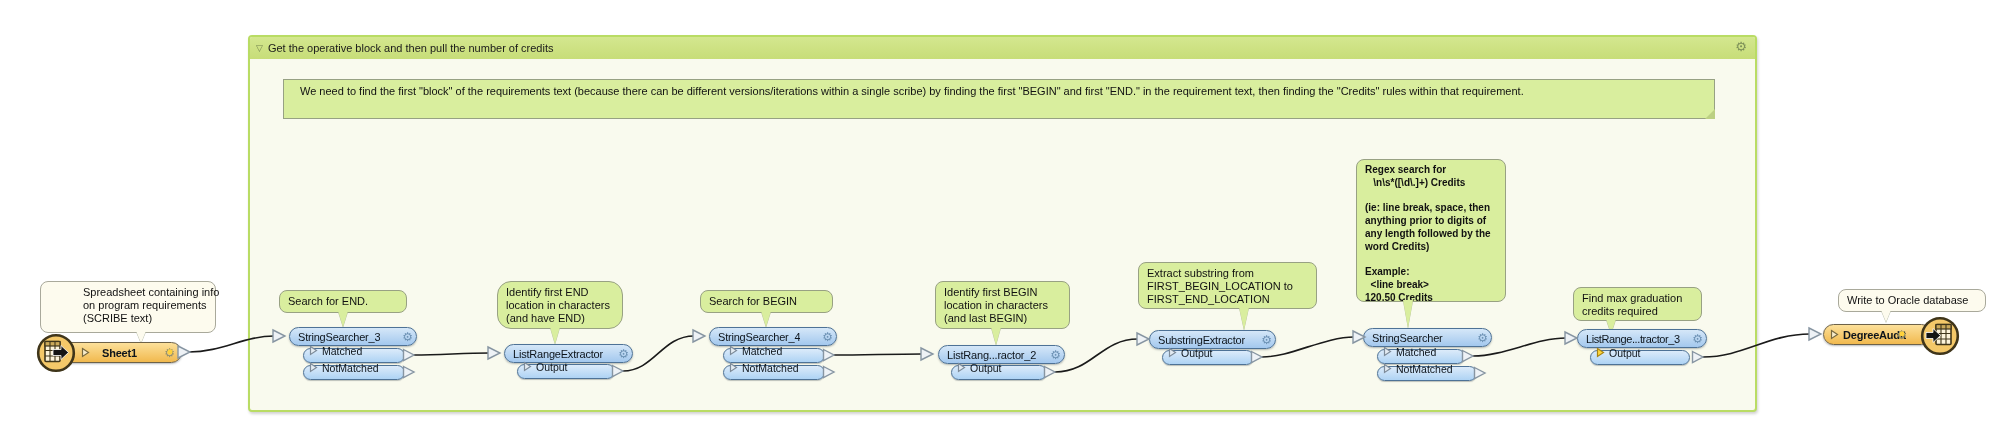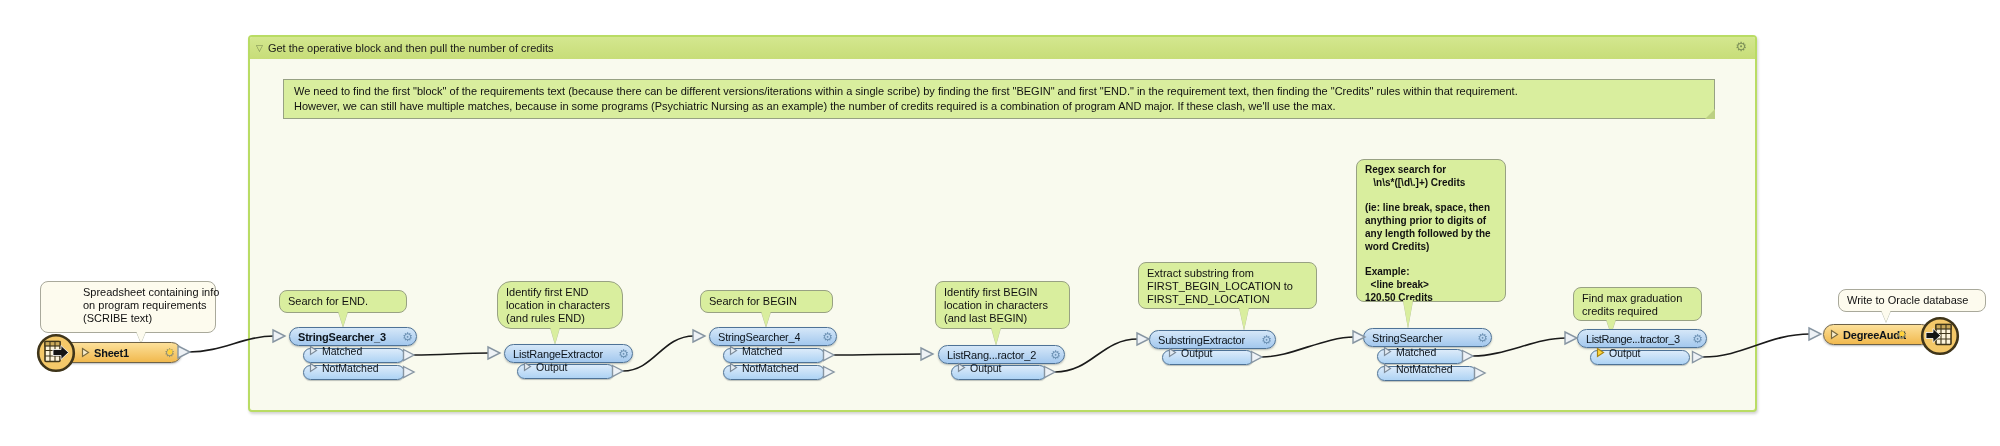--- a/index.html
+++ b/index.html
@@ -32,21 +32,21 @@
   .comment::after{
     content:"";position:absolute;left:var(--tailx,50px);bottom:calc(0px - var(--taillen,11px) + 1px);
     width:0;height:0;border-left:5px solid transparent;border-right:5px solid transparent;
     border-top:var(--taillen,11px) solid var(--fill);
     filter:drop-shadow(0 1px 0 rgba(130,140,110,.6));
   }
   .cline{white-space:pre;min-height:13px;}
   .comment.small .cline{font-size:10px;line-height:12.8px;min-height:12.8px;font-weight:bold;}
   .bignote{
     position:absolute;left:283px;top:79px;width:1432px;height:40px;
-    background:#d9ee9e;border:1px solid #97a183;padding:4px 10px;box-sizing:border-box;
+    background:#d9ee9e;border:1px solid #97a183;padding:4px 16px;box-sizing:border-box;
     font-size:11px;line-height:15px;
   }
   .bignote::after{
     content:"";position:absolute;right:-1px;bottom:-1px;width:0;height:0;
     border-left:10px solid transparent;border-bottom:10px solid #bcd083;
   }
   
   .node{
     position:absolute;height:19px;border:1.5px solid #4e7296;border-radius:10px;
     background:linear-gradient(#d5e7f8,#a3c8ee);display:flex;align-items:center;
@@ -88,37 +88,36 @@
 <div class="container">
   <div class="container-titlebar">
     <span class="collapse">▽</span>
     <span class="container-title">Get the operative block and then pull the number of credits</span>
     <span class="titlebar-gear">⚙</span>
   </div>
 </div>
 
 <div class="bignote">
   <div class="cline">We need to find the first "block" of the requirements text (because there can be different versions/iterations within a single scribe) by finding the first "BEGIN" and first "END." in the requirement text, then finding the "Credits" rules within that requirement.</div>
-  <div class="cline">However, we can still have multiple matches, because in some programs (Psychiatric Nursing as an example) the number of credits required is a combination of program AND major. If these clash, we'll use the max.</div>
 </div>
 
 <div class="comment white" style="left:40px;top:281px;width:176px;height:52px;padding-left:42px;--tailx:95px;--taillen:12px;">
   <div class="cline">Spreadsheet containing info</div>
   <div class="cline">on program requirements</div>
   <div class="cline">(SCRIBE text)</div>
 </div>
 
 <div class="comment green" style="left:279px;top:290px;width:128px;height:23px;--tailx:58px;--taillen:16px;">
   <div class="cline">Search for END.</div>
 </div>
 
 <div class="comment green" style="left:497px;top:281px;width:126px;height:48px;border-radius:14px;--tailx:52px;--taillen:17px;">
   <div class="cline">Identify first END</div>
   <div class="cline">location in characters</div>
-  <div class="cline">(and rules END)</div>
+  <div class="cline">(and have END)</div>
 </div>
 
 <div class="comment green" style="left:700px;top:290px;width:133px;height:23px;--tailx:60px;--taillen:16px;">
   <div class="cline">Search for BEGIN</div>
 </div>
 
 <div class="comment green" style="left:935px;top:281px;width:135px;height:48px;--tailx:55px;--taillen:18px;">
   <div class="cline">Identify first BEGIN</div>
   <div class="cline">location in characters</div>
   <div class="cline">(and last BEGIN)</div>
@@ -161,38 +160,38 @@
   <path d="M1055,372 C1092,372 1101,339 1138,339"></path>
   <path d="M1262,357 C1291,357 1324,337 1354,337"></path>
   <path d="M1473,356 C1505,356 1535,338 1566,338"></path>
   <path d="M1703,357 C1744,357 1768,334 1810,334"></path>
 </svg>
 
 <div class="node orange pad-circle" style="left:50px;top:342px;width:132px;">
   <svg class="play orange" width="9" height="11" viewBox="0 0 9 11">
       <path d="M1.5,1.5 L7.5,5.5 L1.5,9.5 Z"></path>
     </svg>
-  <span class="nlabel" style="margin-left:4px;font-weight:bold;">Sheet1</span>
+  <span class="nlabel" style="margin-left:12px;font-weight:bold;">Sheet1</span>
   <span class="gear gear-y">⚙</span>
 </div>
 <svg class="circle-icon" style="left:36px;top:333px;" width="40" height="40" viewBox="0 0 40 40">
   <circle cx="20" cy="20" r="17.8" fill="#f4c869" stroke="#3f351a" stroke-width="2.6"></circle>
   <rect x="9" y="8.5" width="15" height="20" rx="1" fill="#fcf3da" stroke="#3f351a" stroke-width="1.6"></rect>
   <rect x="9" y="8.5" width="15" height="4.5" fill="#caa95a" stroke="#3f351a" stroke-width="1.2"></rect>
   <path d="M14,8.5 V28.5 M19,8.5 V28.5 M9,17.5 H24 M9,23 H24" stroke="#3f351a" stroke-width="1.1" fill="none"></path>
   <path d="M17,16.5 H25 V12.5 L32.5,19.5 L25,26.5 V22.5 H17 Z" fill="#141414" stroke="#ffffff" stroke-width="0.8"></path>
 </svg>
 <svg class="anchor" style="left:176px;top:344px;" width="16" height="16" viewBox="0 0 16 16">
     <path d="M2,2 L14,8 L2,14 Z"></path>
   </svg>
 
 <svg class="anchor" style="left:271px;top:328px;" width="16" height="16" viewBox="0 0 16 16">
     <path d="M2,2 L14,8 L2,14 Z"></path>
   </svg>
-<div class="node" style="left:289px;top:327px;width:128px;font-weight:bold;">
+<div class="node" style="left:289px;top:327px;width:128px;">
   <span class="nlabel">StringSearcher_3</span>
   <span class="gear">⚙</span>
 </div>
 <div class="port" style="left:303px;top:348px;width:102px;">
   <svg class="play" width="9" height="11" viewBox="0 0 9 11">
       <path d="M1.5,1.5 L7.5,5.5 L1.5,9.5 Z"></path>
     </svg>
   <span>Matched</span>
 </div>
 <svg class="anchor" style="left:402px;top:348px;" width="14" height="14" viewBox="0 0 14 14">

